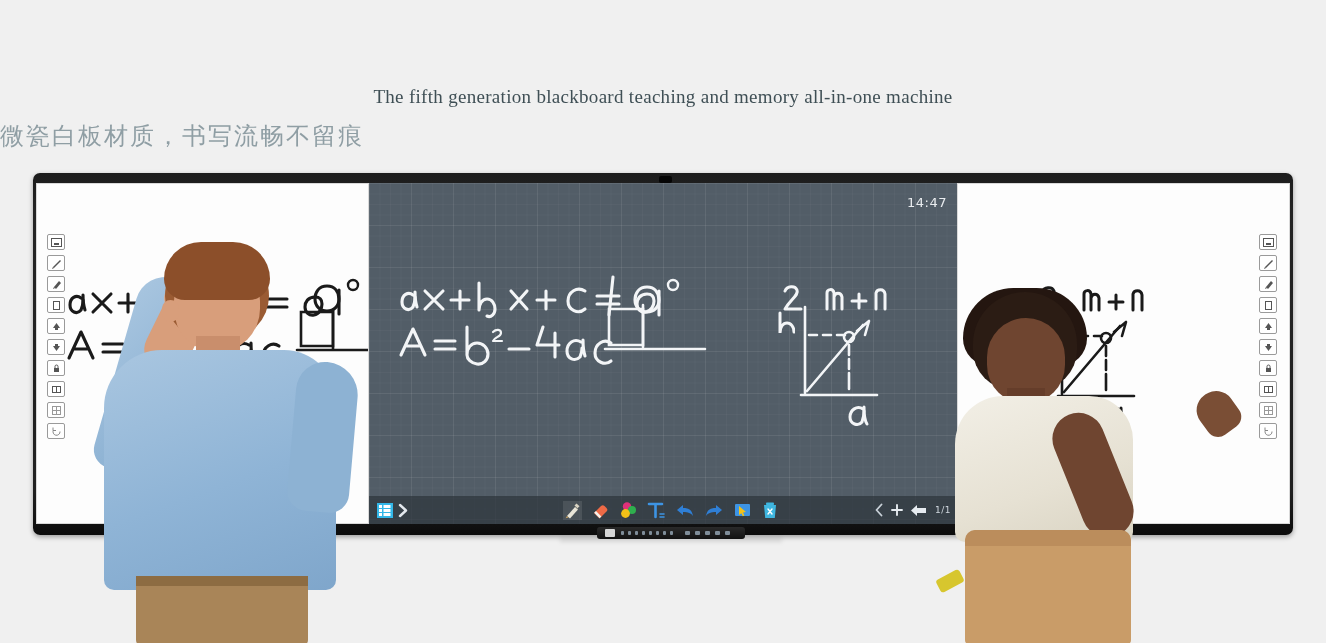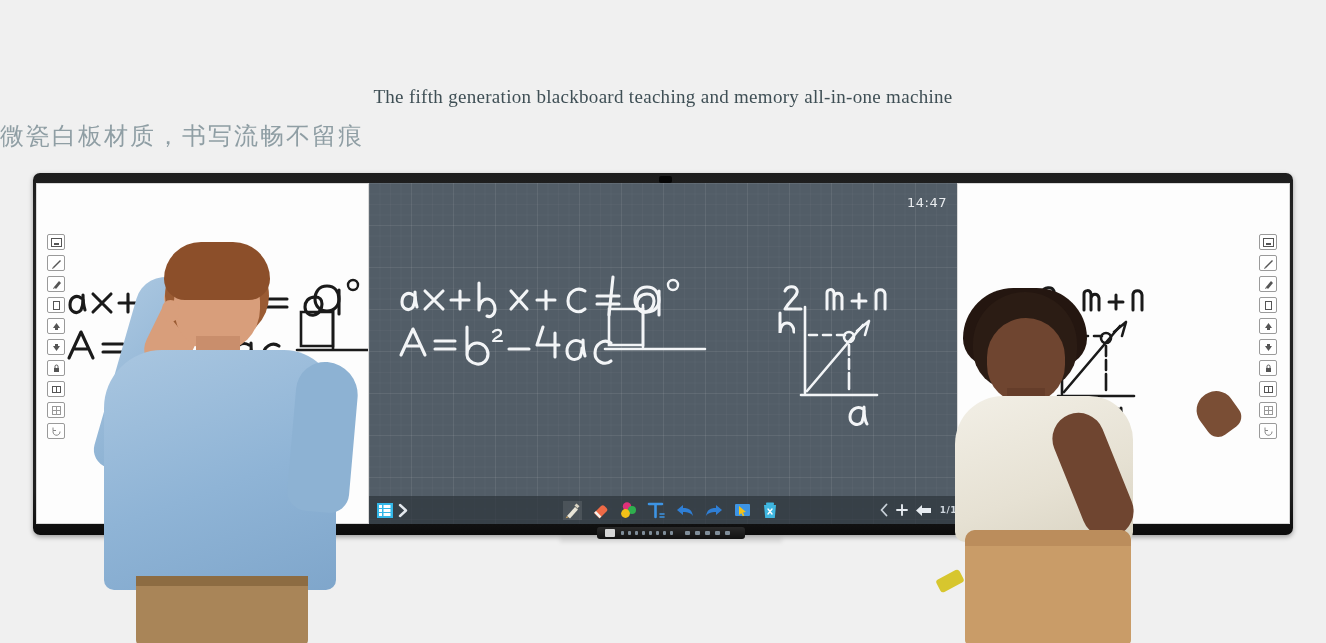--- a/index.html
+++ b/index.html
@@ -86,21 +86,21 @@
   .hand{position:absolute;pointer-events:none;}
 
   
   #board-toolbar{
     position:absolute;left:0;bottom:0;width:588px;height:28px;
     background:rgba(44,52,60,.72);
   }
   .tb-group{position:absolute;top:0;height:28px;display:flex;align-items:center;gap:9px;}
   #tb-left{left:8px;gap:5px;}
   #tb-center{left:194px;}
-  #tb-right{right:0;gap:7px;font-weight:bold;}
+  #tb-right{right:6px;gap:7px;}
   .tb-btn{display:flex;align-items:center;justify-content:center;height:20px;}
   .tb-btn svg{display:block;}
   #page-indicator{
     color:#cfd6dd;font-size:9px;font-family:"DejaVu Sans",sans-serif;letter-spacing:.5px;
   }
 
   
   .person{position:absolute;}
 
   

